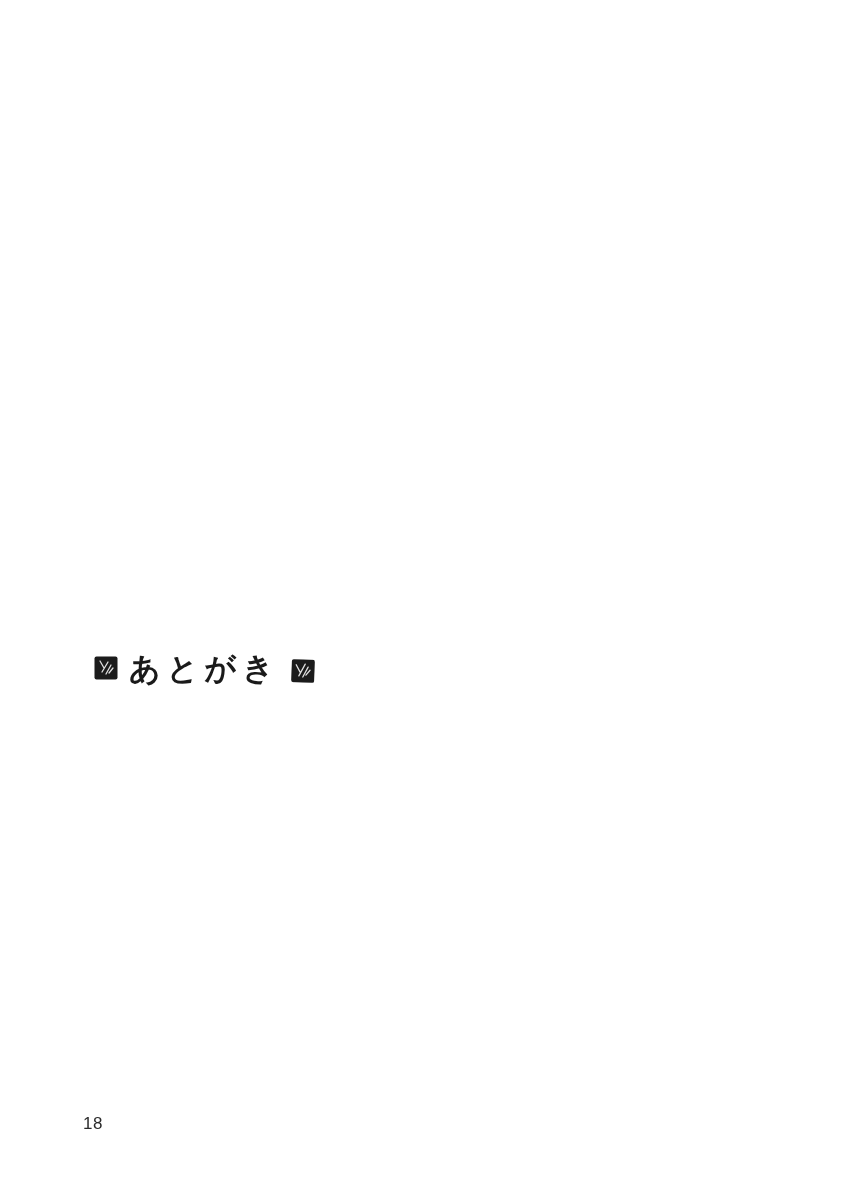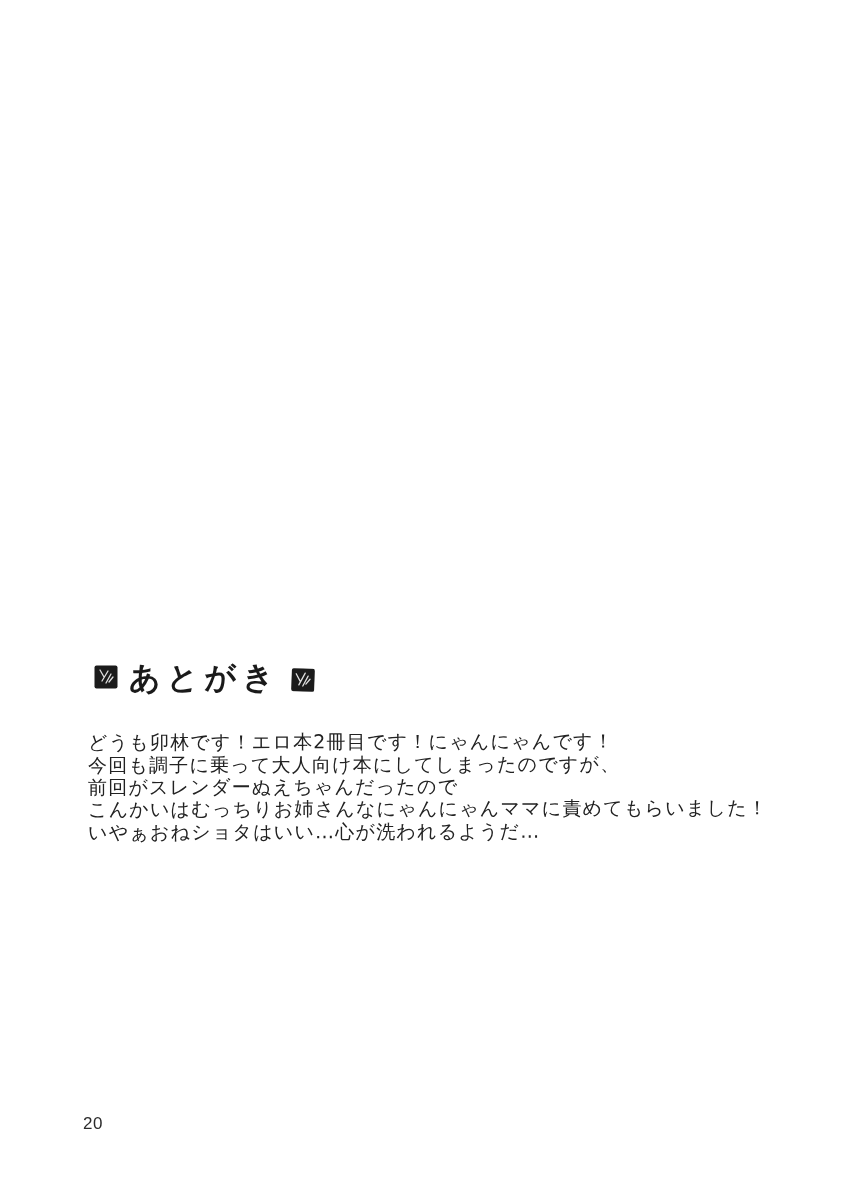--- a/index.html
+++ b/index.html
@@ -20,21 +20,21 @@
     position: absolute;
     left: 88px;
     top: 650px;
     width: 680px;
   }
   .title-row {
     display: flex;
     align-items: center;
     gap: 11px;
     padding-left: 6px;
-    margin: 10px 0 36px 0;
+    margin: 1px 0 36px 0;
   }
   .title-text {
     margin: 0;
     font-size: 31px;
     font-weight: 600;
     letter-spacing: 6px;
     line-height: 1.1;
     color: #1a1a1a;
     transform: rotate(-0.4deg);
   }
@@ -84,28 +84,21 @@
       </span>
       <h1 class="title-text">あとがき</h1>
       <span class="stamp right">
         <svg viewBox="0 0 24 24" width="24" height="24" aria-hidden="true">
           <rect x="0.5" y="0.5" width="23" height="23" rx="2" fill="#1b1b1b"></rect>
           <path d="M5 6 L9 13 M8 17 L14 5 M12 18 L17 8 M15 16 L19 11" stroke="#f4f4f4" stroke-width="1.3" fill="none" stroke-linecap="round" opacity="0.9"></path>
         </svg>
       </span>
     </div>
 
-    <div class="para">
-      <div class="line">どうも卯林です！エロ本2冊目です！にゃんにゃんです！</div>
-      <div class="line">今回も調子に乗って大人向け本にしてしまったのですが、</div>
-      <div class="line">前回がスレンダーぬえちゃんだったので</div>
-      <div class="line">こんかいはむっちりお姉さんなにゃんにゃんママに責めてもらいました！</div>
-      <div class="line">いやぁおねショタはいい…心が洗われるようだ…</div>
-    </div>
 
 
 
 
   </div>
 
-  <div class="page-number">20</div>
+  <div class="page-number">18</div>
 
 </div>
 
 </body></html>

